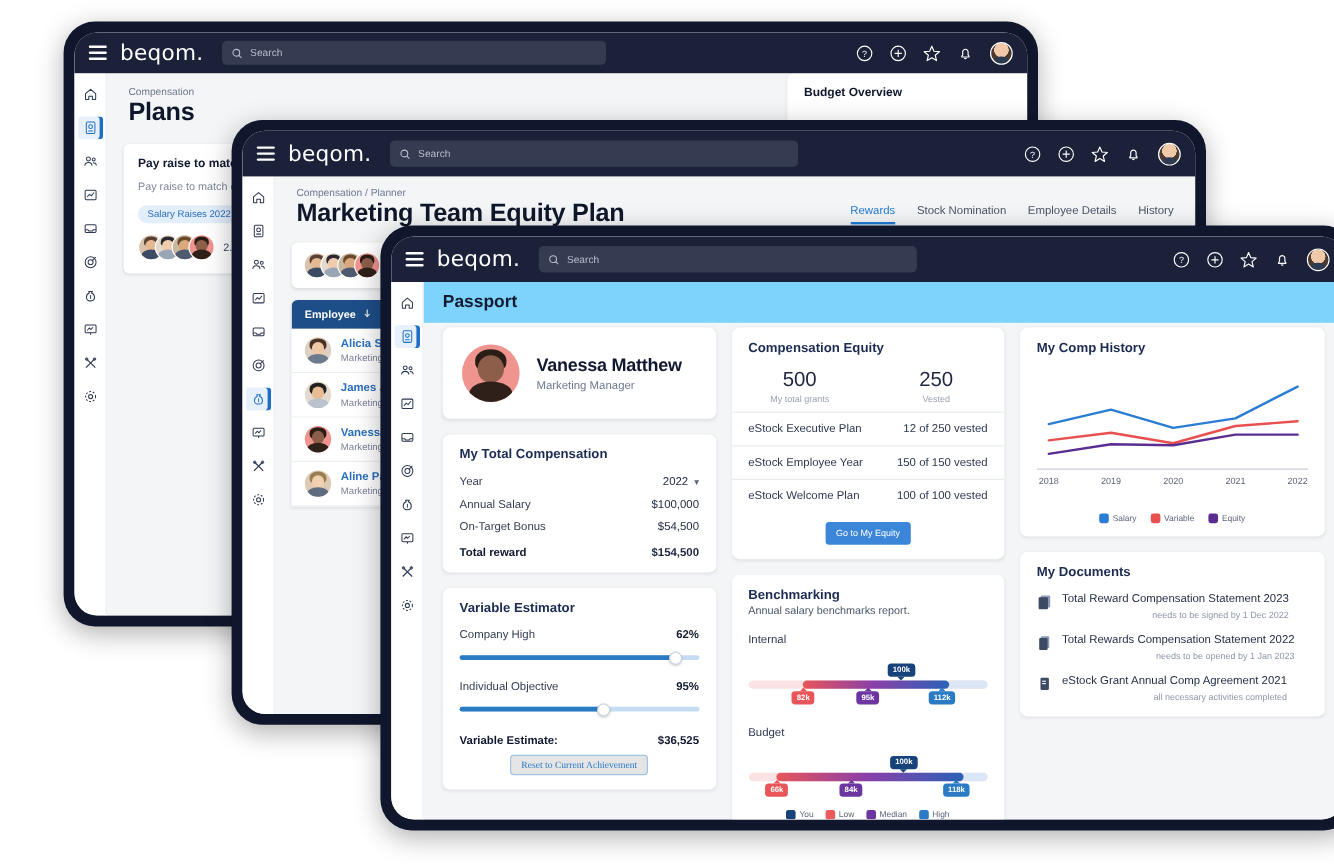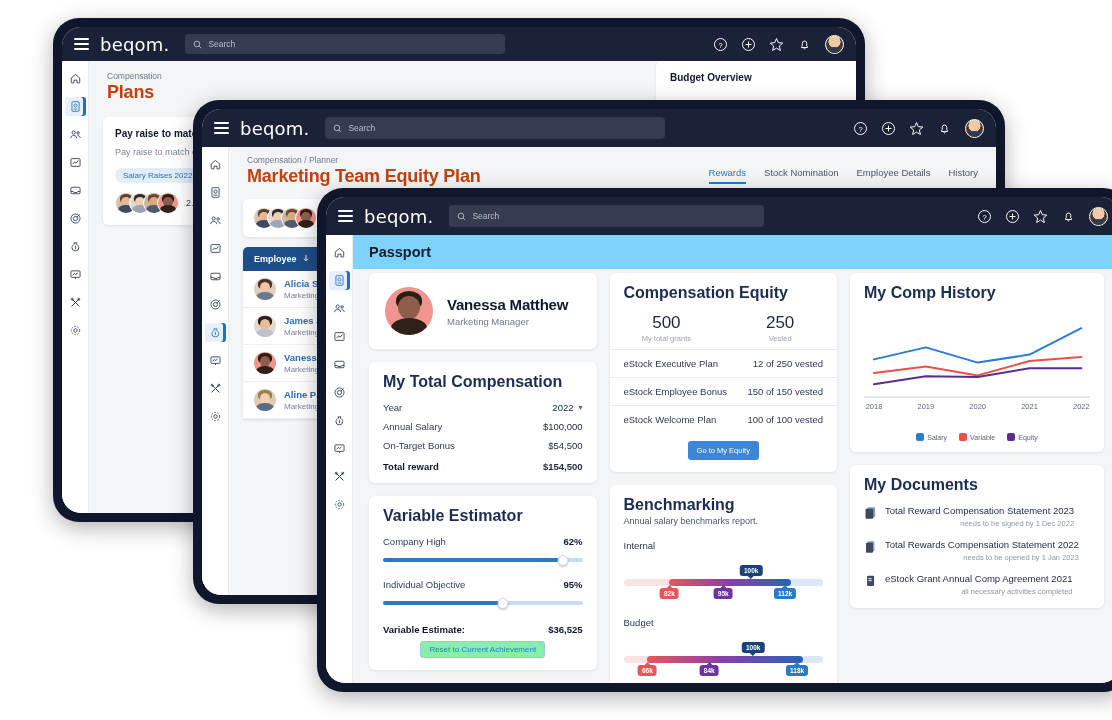--- a/index.html
+++ b/index.html
@@ -78,21 +78,21 @@
     border-radius: 3px; cursor: pointer; color: #2b3750;
   }
   .rail .ri.active { background: #e7f0fb; box-shadow: -3px 0 0 0 #1f6fc4 inset; color:#1f6fc4; }
   .rail .ri svg { display: block; }
 
   .content { flex: 1; min-width: 0; overflow: hidden; position: relative; background: #f4f5f7; }
 
   
   .pghead { padding: 8px 18px 4px 18px; background: #fff; }
   .crumb { font-size: 8.5px; color: #6e7890; margin-bottom: 1px; }
-  .pgtitle { font-size: 18px; font-weight: 700; color: #c2410c; letter-spacing: -.2px; }
+  .pgtitle { font-size: 21px; font-weight: 700; color: #0f172a; letter-spacing: -.2px; }
   .headrow { display: flex; align-items: flex-end; }
   .tabs { margin-left: auto; display: flex; gap: 18px; padding-bottom: 3px; }
   .tab { font-size: 9.5px; color: #4a5468; cursor: pointer; padding-bottom: 4px; }
   .tab.active { color: #1f7ad4; border-bottom: 2px solid #1f7ad4; font-weight: 500; }
 
   
   .card { background: #fff; border-radius: 6px; box-shadow: 0 1px 3px rgba(16,22,44,.09); }
 
   
   #win-front .fhead { padding: 9px 16px 9px 16px; background: #7dd3fc; }
@@ -109,21 +109,21 @@
   .pavatar {
     width: 48px; height: 48px; border-radius: 50%; flex: 0 0 48px;
     background: #f0948f; position: relative; overflow: hidden;
   }
   .pavatar .head { position:absolute; left:27%; top:18%; width:46%; height:48%; border-radius:50%; background:#8d5f4a; }
   .pavatar .hair { position:absolute; left:22%; top:8%; width:56%; height:40%; border-radius:50% 50% 40% 40%; background:#2b1d16; }
   .pavatar .body { position:absolute; left:12%; bottom:-6%; width:76%; height:42%; border-radius:50% 50% 0 0; background:#30201a; }
   .pname { font-size: 15px; font-weight: 700; color: #101730; letter-spacing: -.2px; }
   .prole { font-size: 9.5px; color: #6e7890; margin-top: 3px; }
 
-  .ctitle { font-size: 16px; font-weight: 700; color: #1b2b52; padding: 11px 14px 7px 14px; }
+  .ctitle { font-size: 11px; font-weight: 700; color: #1b2b52; padding: 11px 14px 7px 14px; }
   .csub { font-size: 9px; color: #4a5468; padding: 0 14px 4px 14px; margin-top:-4px;}
 
   .kv { display: flex; align-items: center; padding: 4px 14px; font-size: 9.5px; color: #323c52; }
   .kv .k { flex: 1; }
   .kv .v { font-weight: 400; color: #1d2740; }
   .kv.total { font-weight: 700; color: #0f1730; padding-bottom: 11px; padding-top: 6px; }
   .kv.total .v { font-weight: 700; }
 
   
   .sl-row { display: flex; padding: 4px 14px 2px 14px; font-size: 9.5px; color: #323c52; }
@@ -134,22 +134,22 @@
   .slider .fill { position: absolute; left: 0; height: 4px; border-radius: 3px; background: #2a7ac4; }
   .slider .knob {
     position: absolute; width: 11px; height: 11px; border-radius: 50%;
     background: #fff; border: 1.5px solid #cfd6e2; box-shadow: 0 1px 2px rgba(0,0,0,.2);
     transform: translateX(-50%); cursor: pointer;
   }
   .est-row { display:flex; padding: 6px 14px 6px 14px; font-size: 9.5px; font-weight: 700; color: #0f1730; }
   .est-row .k { flex: 1; }
   .btn-outline {
     display: block; margin: 0 auto 12px auto; font-size: 8px; color: #2a7ac4;
-    border: 1px solid #9fc4e6; background: #86efac; border-radius: 3px;
-    padding: 3px 8px; cursor: pointer; font-family: Liberation Sans, sans-serif;
+    border: 1px solid #9fc4e6; background: #e5e5e5; border-radius: 3px;
+    padding: 3px 8px; cursor: pointer; font-family: Liberation Serif, serif;
   }
 
   
   .eq-nums { display: flex; padding: 4px 0 6px 0; }
   .eq-n { flex: 1; text-align: center; }
   .eq-n .big { font-size: 17px; color: #1d2740; font-weight: 400; }
   .eq-n .cap { font-size: 7.5px; color: #98a0b2; margin-top: 1px; }
   .eq-row {
     display: flex; align-items: center; font-size: 9.5px; color: #2d3750;
     padding: 8px 14px; border-top: 1px solid #e8eaef;
@@ -848,21 +848,21 @@
                   <div class="eq-n">
                     <div class="big">250</div>
                     <div class="cap">Vested</div>
                   </div>
                 </div>
                 <div class="eq-row">
                   <span class="k">eStock Executive Plan</span>
                   <span>12 of 250 vested</span>
                 </div>
                 <div class="eq-row">
-                  <span class="k">eStock Employee Bonus</span>
+                  <span class="k">eStock Employee Year</span>
                   <span>150 of 150 vested</span>
                 </div>
                 <div class="eq-row">
                   <span class="k">eStock Welcome Plan</span>
                   <span>100 of 100 vested</span>
                 </div>
                 <button class="btn-primary">Go to My Equity</button>
               </div>
 
               <div class="card">

